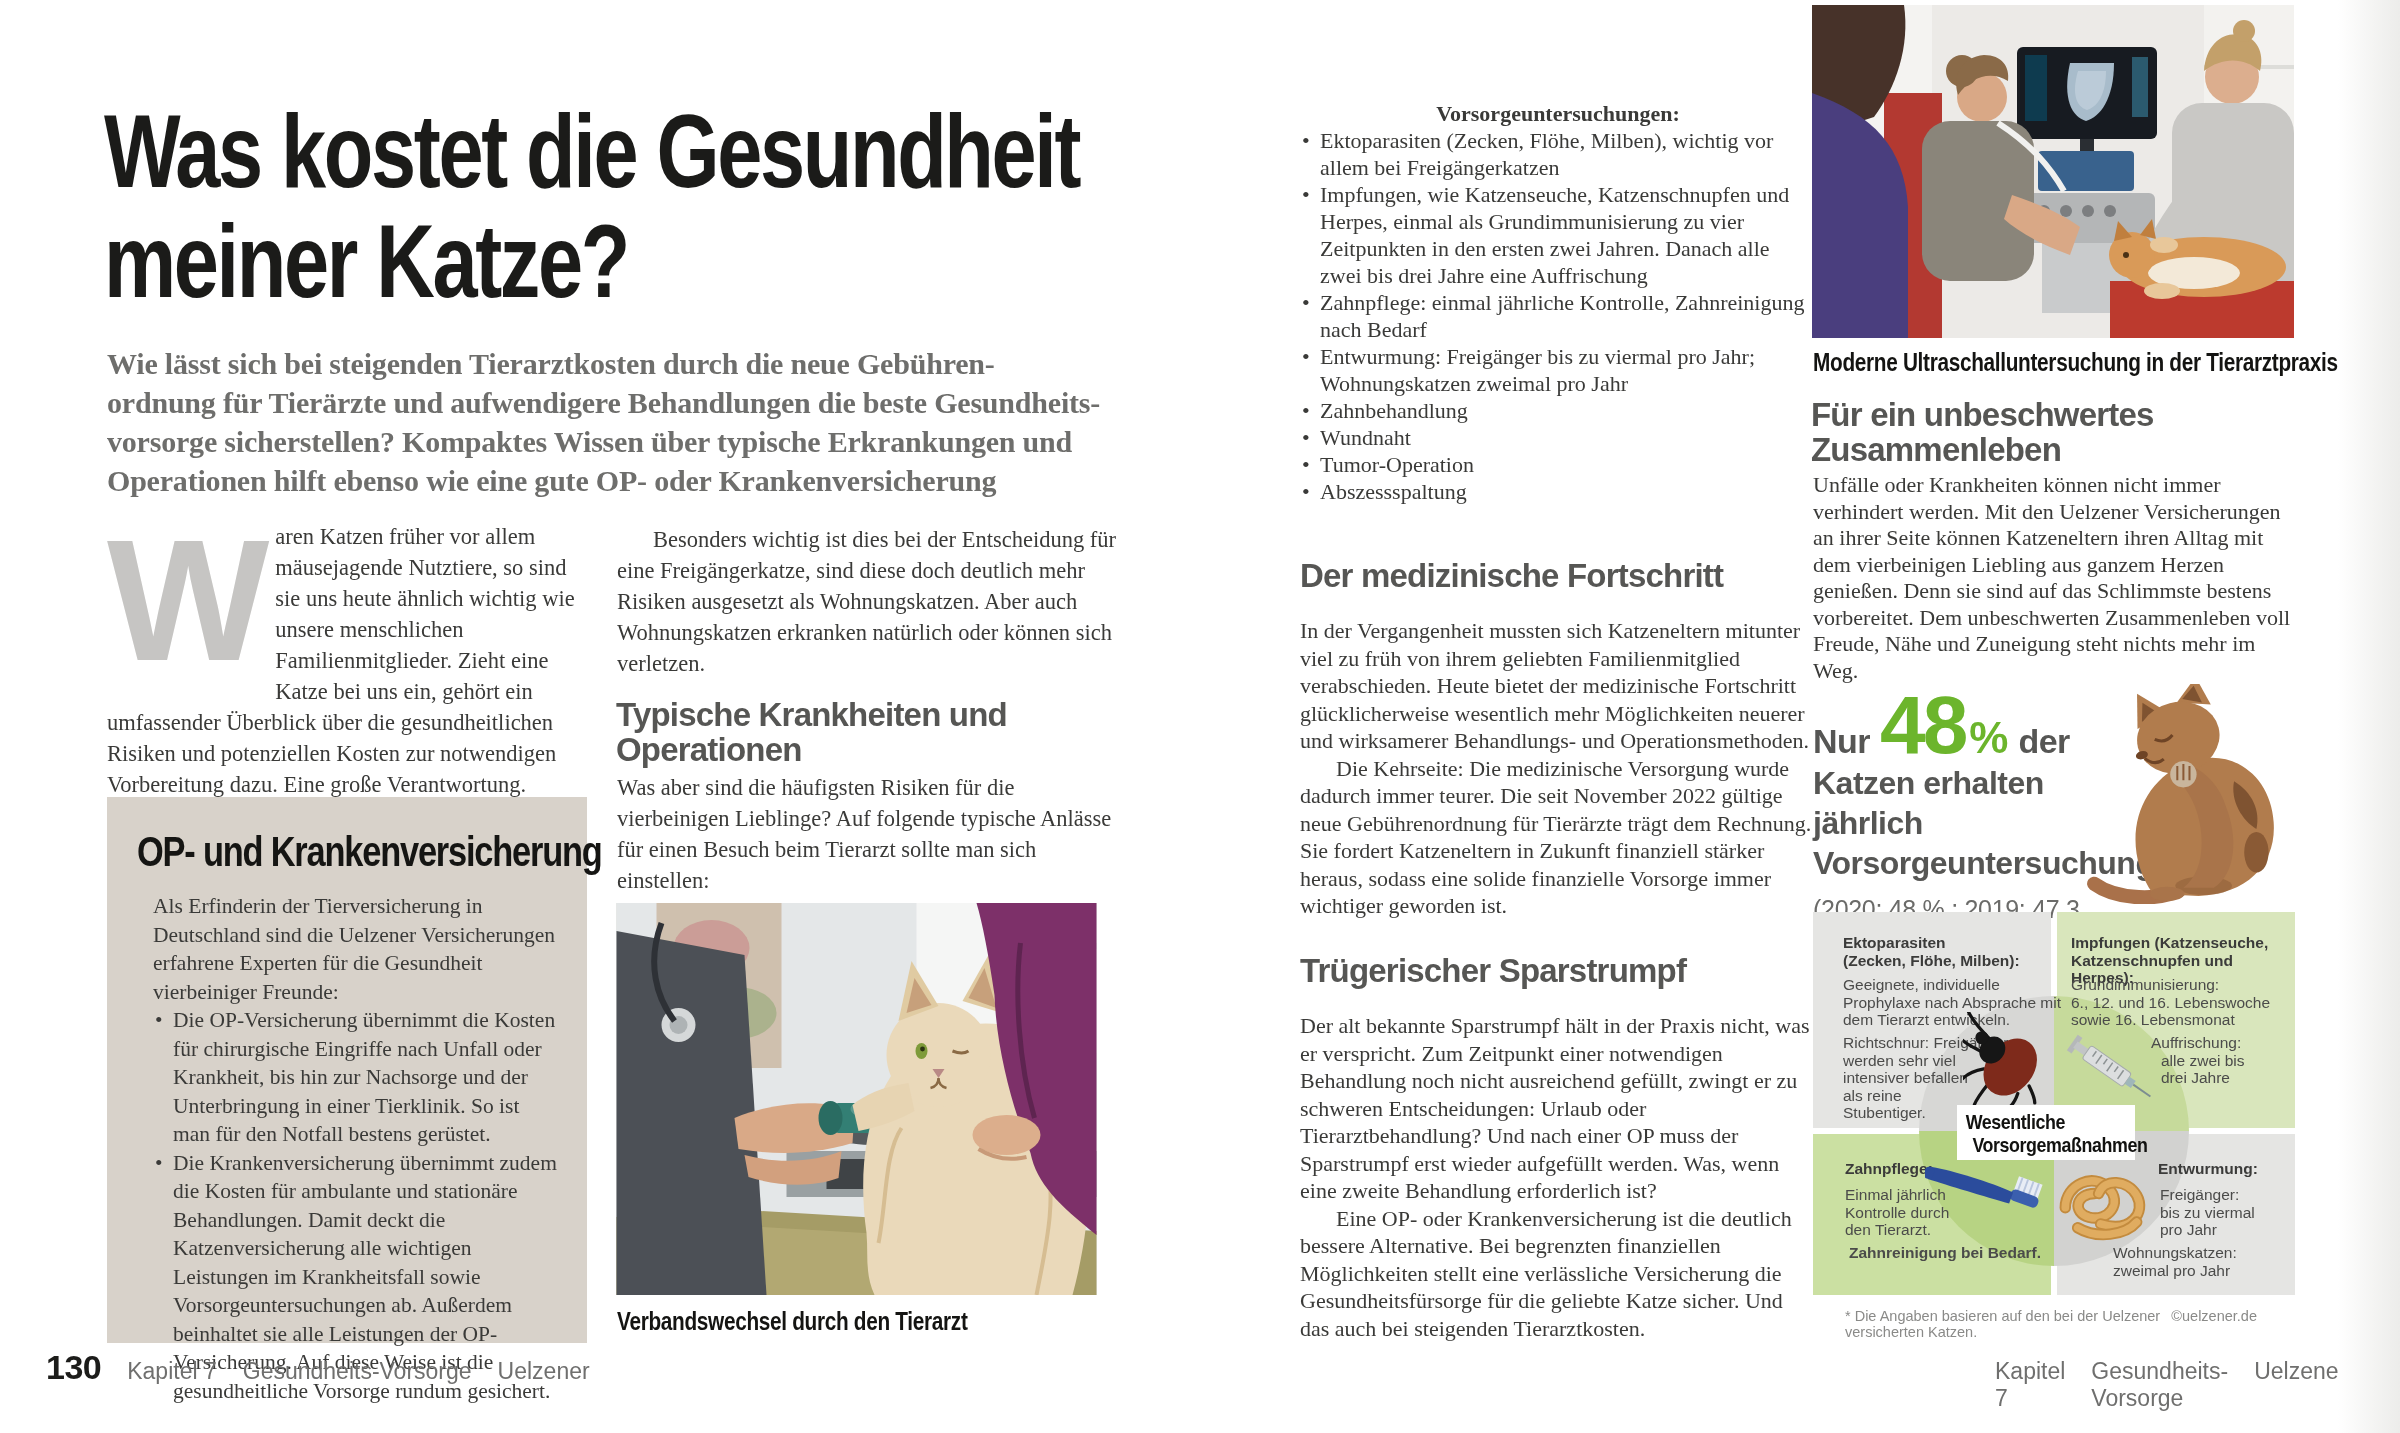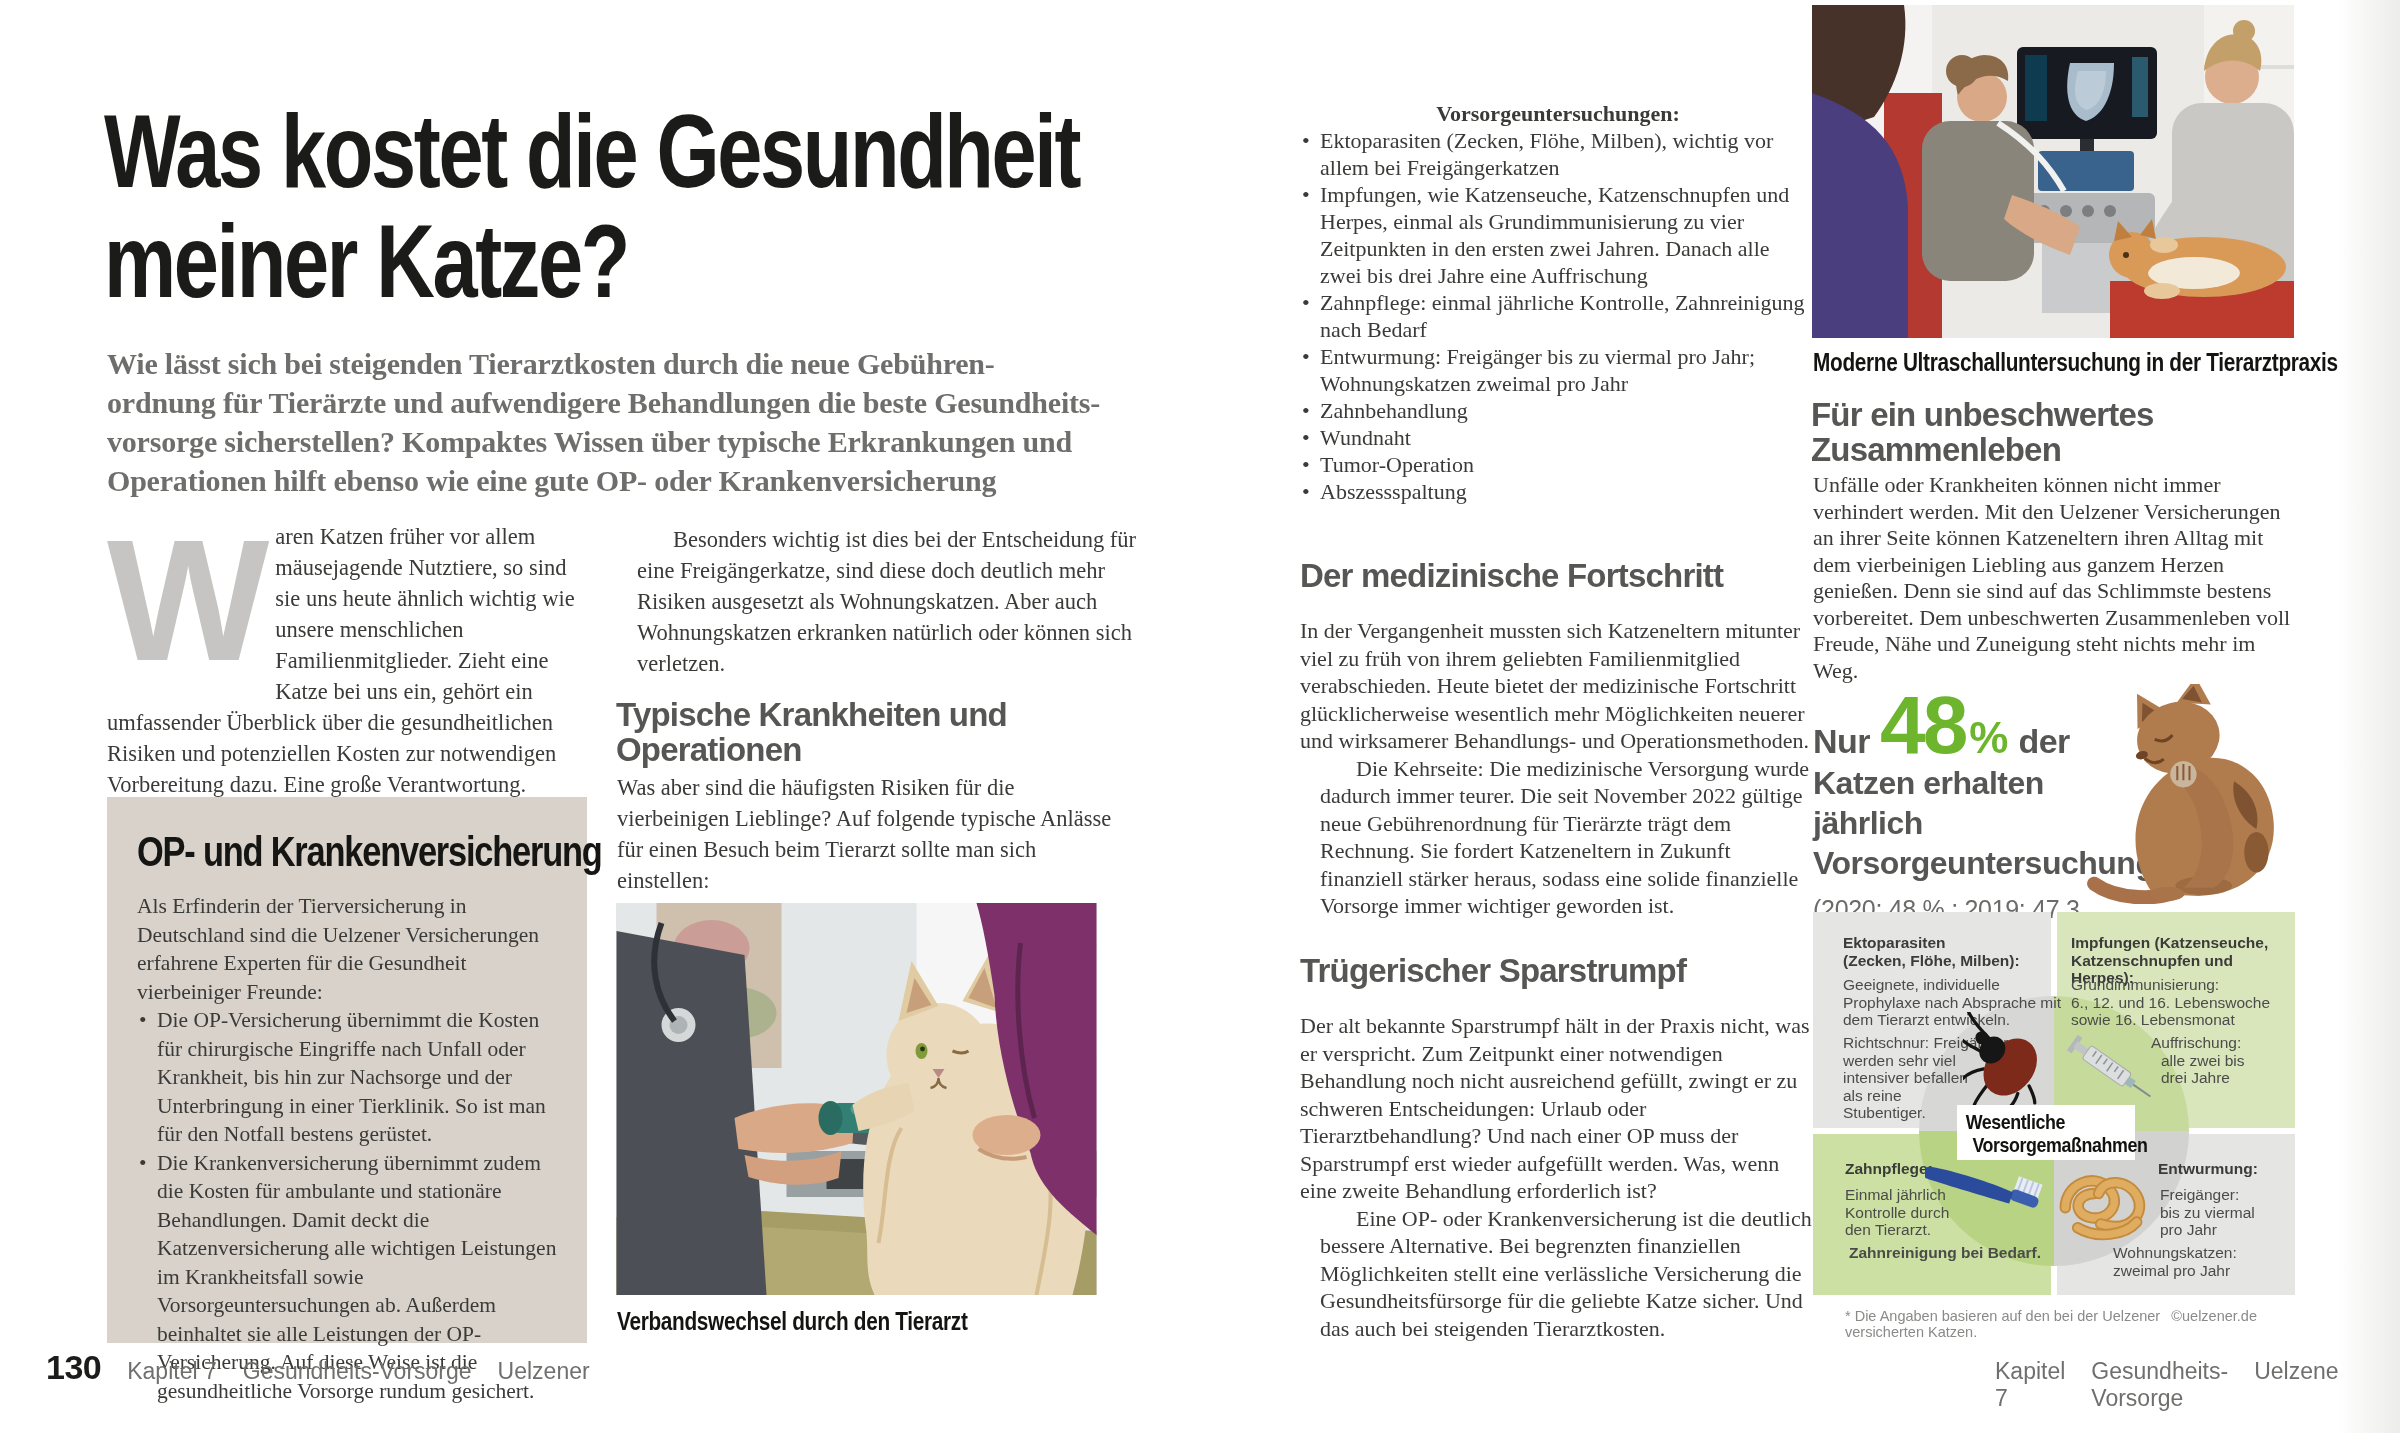--- a/index.html
+++ b/index.html
@@ -18,26 +18,26 @@
   .bodytext{font-size:22.5px;line-height:31px;color:#3a3a38;text-align:left;}
   .col1{left:107px;top:521px;width:486px;}
   .dropcap{float:left;font-family:"Liberation Sans",sans-serif;font-weight:bold;
            font-size:172px;line-height:150px;height:156px;color:#c6c5c3;
            margin:4px 14px 0 0;letter-spacing:-8px;}
   .op-box{left:107px;top:797px;width:480px;height:546px;background:var(--box_beige);
           box-sizing:border-box;padding:30px 26px 0 30px;}
   .op-title{font-family:"Liberation Sans",sans-serif;font-weight:bold;font-size:43px;
             letter-spacing:-1.5px;color:#151513;transform:scaleX(0.80);transform-origin:0 0;
             white-space:nowrap;}
-  .op-body{margin-top:16px;font-size:21.5px;line-height:28.5px;}
+  .op-body{margin-top:16px;font-size:21.5px;line-height:28.5px;margin-left:16px;}
   ul.dotlist{list-style:none;margin:0;padding:0;}
   ul.dotlist li{position:relative;padding-left:20px;}
   ul.dotlist li::before{content:"\2022";position:absolute;left:2px;}
   .col2p1{left:617px;top:524px;width:508px;}
-  .indent{text-indent:36px;margin-left:20px;}
+  .indent{text-indent:36px;}
   .subhead{font-family:"Liberation Sans",sans-serif;font-weight:bold;color:#565654;
            font-size:33px;line-height:35px;letter-spacing:-0.8px;}
   .subhead span{display:block;}
   .col2h{left:616px;top:697px;}
   .col2p2{left:617px;top:772px;width:508px;}
   .photo{overflow:hidden;background:#e8e8e6;}
   .photoA{left:616px;top:903px;width:481px;height:392px;}
   .caption{font-family:"Liberation Sans",sans-serif;font-weight:bold;font-size:26px;
            letter-spacing:-0.4px;color:#141412;transform:scaleX(0.80);transform-origin:0 0;
            white-space:nowrap;}

